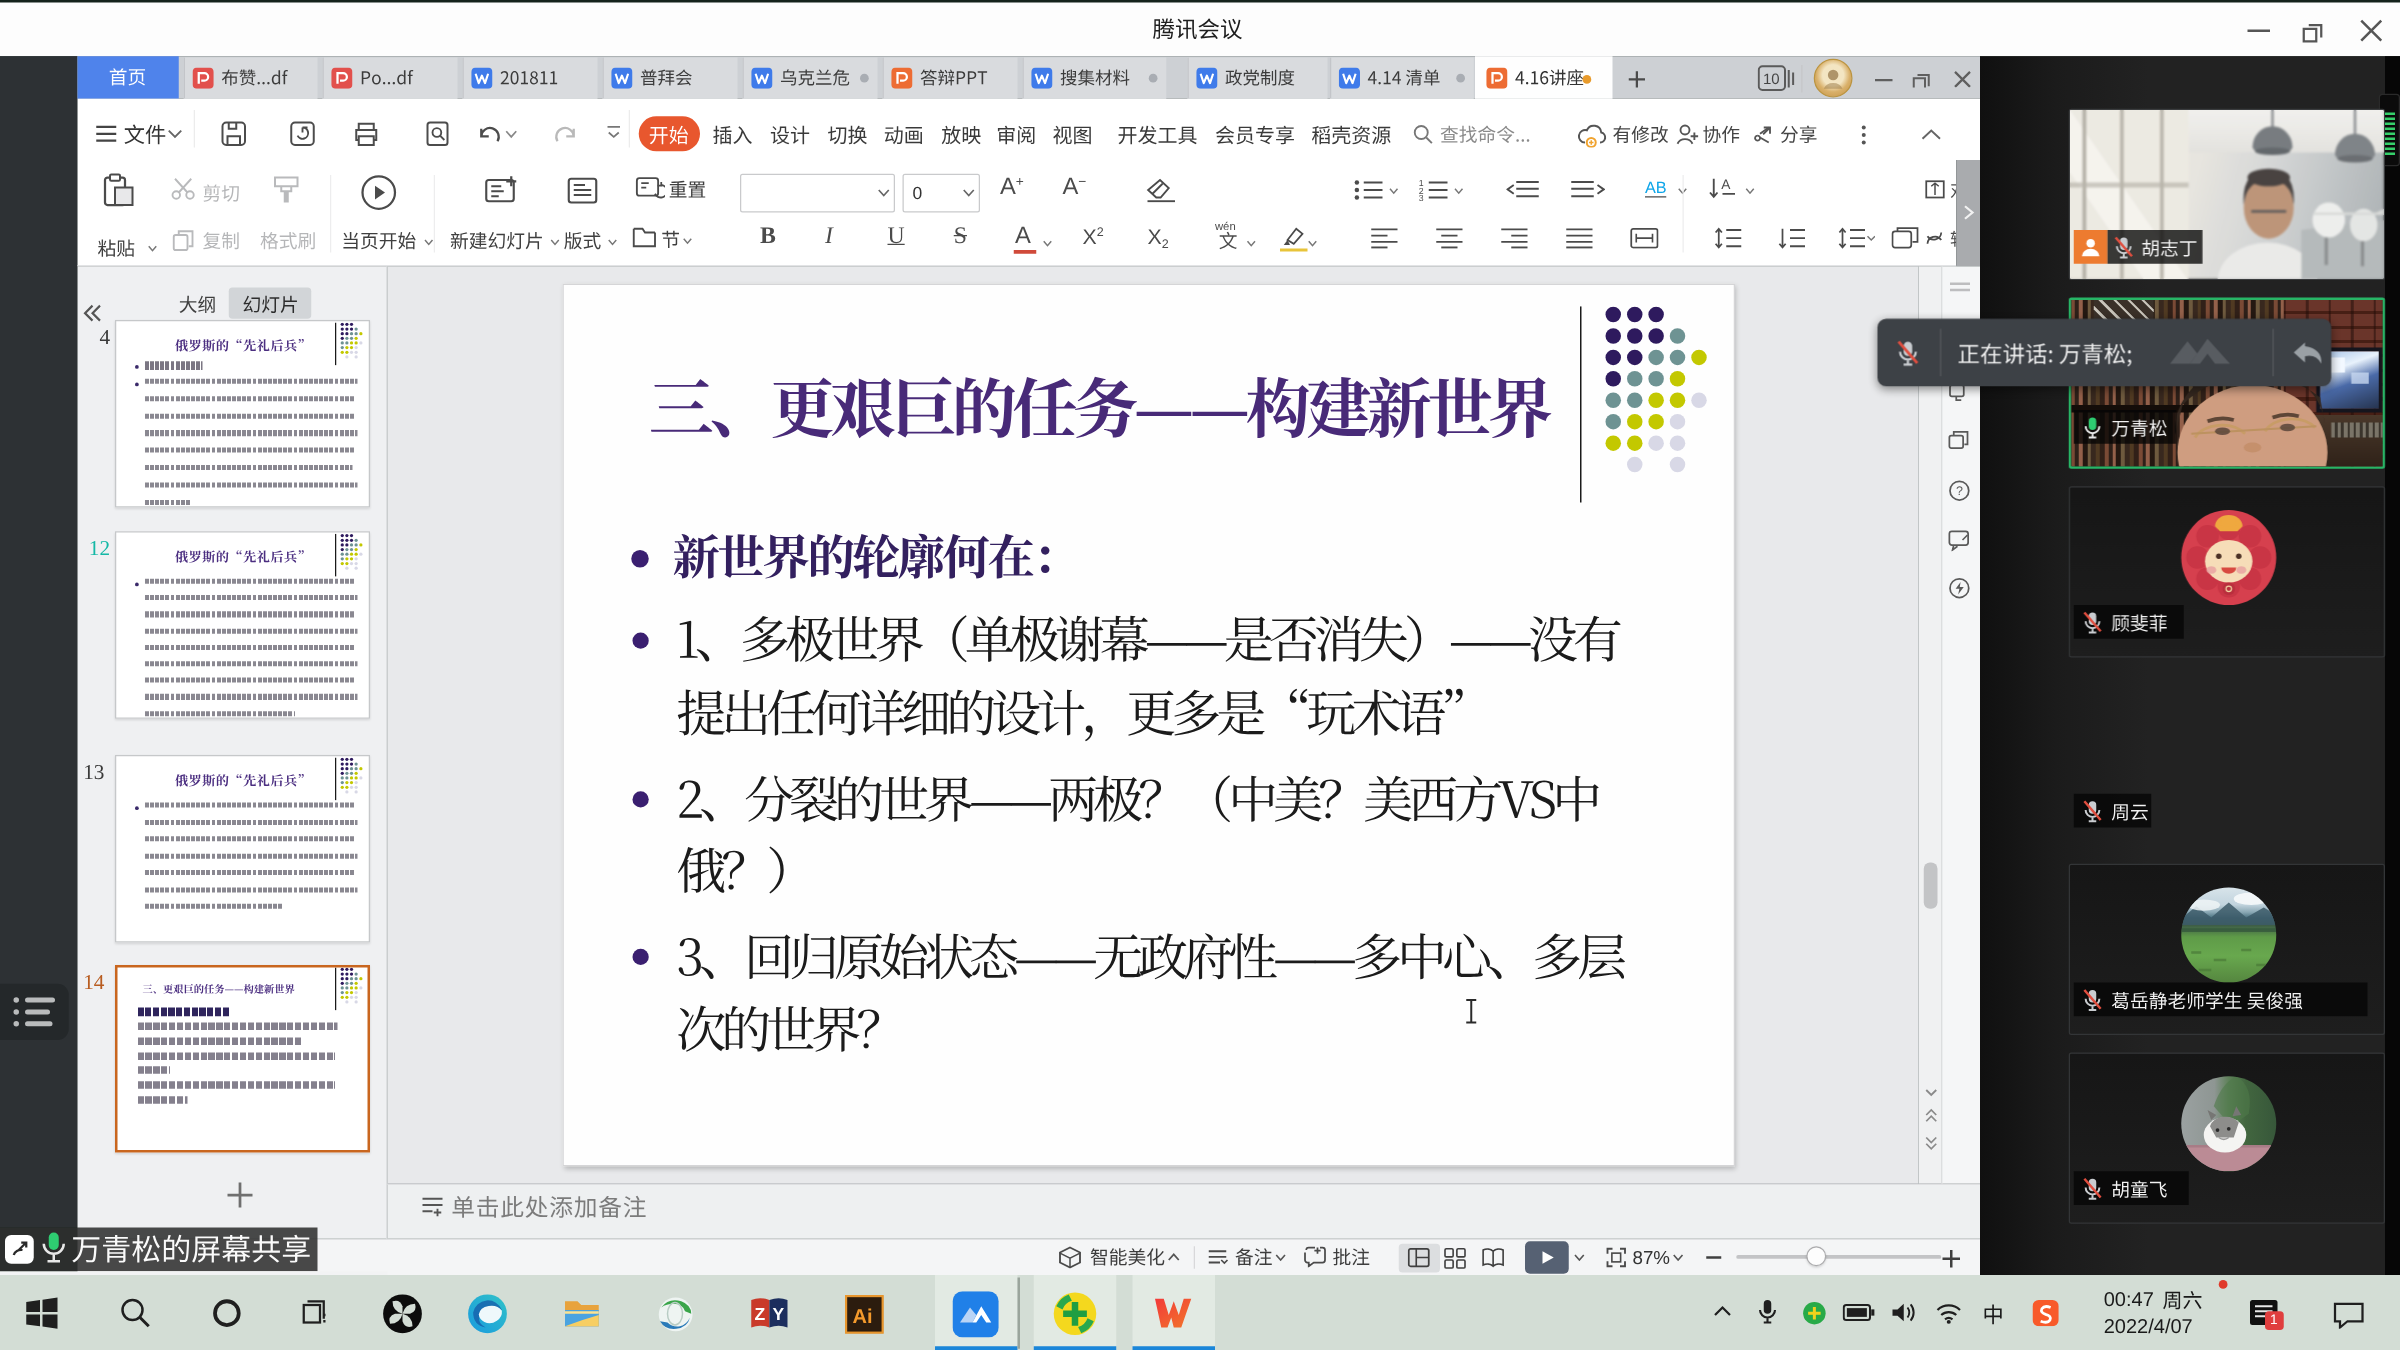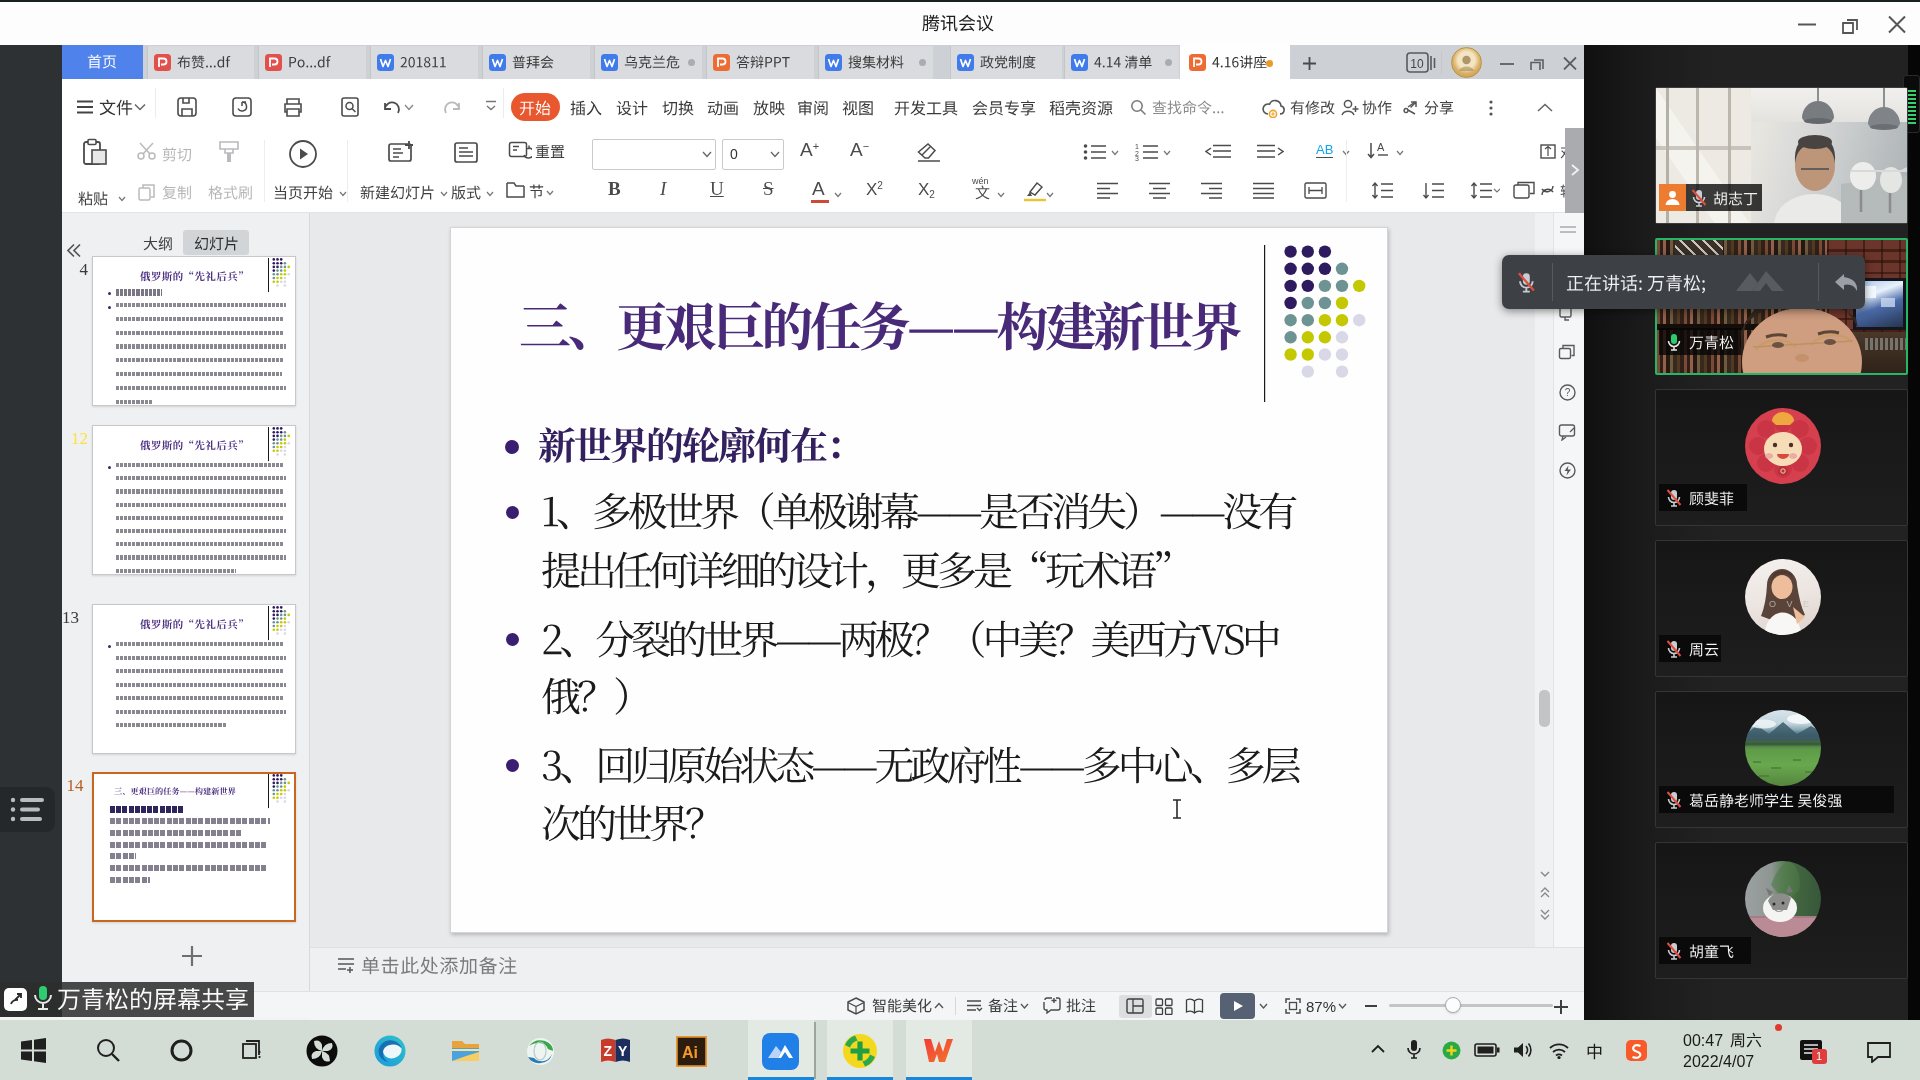--- a/index.html
+++ b/index.html
@@ -685,21 +685,21 @@
         <use href="#g103" x="3114"></use>
         <use href="#g104" x="4152"></use>
         <use href="#g105" x="5190"></use>
         <use href="#g106" x="6229"></use>
         <use href="#g107" x="7267"></use>
         <use href="#g108" x="8305"></use>
         <use href="#g109" x="9343"></use>
       </g>
     </svg>
     <div style="position:absolute;left:92px;top:425px;width:204px;height:150px;background:#fff;border:1px solid #c6c8ca;box-shadow:0 1px 2px rgba(0,0,0,.12)"></div>
-    <div style="position:absolute;left:62px;top:429px;width:26px;text-align:right;font-size:17px;font-family:Liberation Serif;color:#fde047">12</div>
+    <div style="position:absolute;left:62px;top:429px;width:26px;text-align:right;font-size:17px;font-family:Liberation Serif;color:#14b8a6">12</div>
     <svg style="position:absolute;left:268px;top:427px" width="24" height="36" viewBox="0 0 24 36">
       <circle cx="5.8" cy="1.4" r="1.3" fill="#2e1a5e"></circle>
       <circle cx="9.5" cy="1.4" r="1.3" fill="#2e1a5e"></circle>
       <circle cx="13.2" cy="1.4" r="1.3" fill="#2e1a5e"></circle>
       <circle cx="5.8" cy="5.2" r="1.3" fill="#2e1a5e"></circle>
       <circle cx="9.5" cy="5.2" r="1.3" fill="#2e1a5e"></circle>
       <circle cx="13.2" cy="5.2" r="1.3" fill="#2e1a5e"></circle>
       <circle cx="16.9" cy="5.2" r="1.3" fill="#6e9393"></circle>
       <circle cx="5.8" cy="8.9" r="1.3" fill="#2e1a5e"></circle>
       <circle cx="9.5" cy="8.9" r="1.3" fill="#2e1a5e"></circle>
@@ -735,21 +735,21 @@
         <use href="#g103" x="3114"></use>
         <use href="#g104" x="4152"></use>
         <use href="#g105" x="5190"></use>
         <use href="#g106" x="6229"></use>
         <use href="#g107" x="7267"></use>
         <use href="#g108" x="8305"></use>
         <use href="#g109" x="9343"></use>
       </g>
     </svg>
     <div style="position:absolute;left:92px;top:604px;width:204px;height:150px;background:#fff;border:1px solid #c6c8ca;box-shadow:0 1px 2px rgba(0,0,0,.12)"></div>
-    <div style="position:absolute;left:62px;top:608px;width:26px;text-align:left;font-size:17px;font-family:Liberation Serif;color:#3a3a3a">13</div>
+    <div style="position:absolute;left:62px;top:608px;width:26px;text-align:center;font-size:17px;font-family:Liberation Serif;color:#3a3a3a">13</div>
     <svg style="position:absolute;left:268px;top:606px" width="24" height="36" viewBox="0 0 24 36">
       <circle cx="5.8" cy="1.4" r="1.3" fill="#2e1a5e"></circle>
       <circle cx="9.5" cy="1.4" r="1.3" fill="#2e1a5e"></circle>
       <circle cx="13.2" cy="1.4" r="1.3" fill="#2e1a5e"></circle>
       <circle cx="5.8" cy="5.2" r="1.3" fill="#2e1a5e"></circle>
       <circle cx="9.5" cy="5.2" r="1.3" fill="#2e1a5e"></circle>
       <circle cx="13.2" cy="5.2" r="1.3" fill="#2e1a5e"></circle>
       <circle cx="16.9" cy="5.2" r="1.3" fill="#6e9393"></circle>
       <circle cx="5.8" cy="8.9" r="1.3" fill="#2e1a5e"></circle>
       <circle cx="9.5" cy="8.9" r="1.3" fill="#2e1a5e"></circle>
@@ -1349,30 +1349,20 @@
         <path d="M2.5 2 L15.5 17" stroke="#e04e3f" stroke-width="2"></path>
       </g>
     </svg>
     <svg style="position:absolute;left:1689.0px;top:490.8px;overflow:visible" width="47" height="16">
       <g transform="translate(0,13.20) scale(0.01500)" fill="#f2f2f2">
         <use href="#g206"></use>
         <use href="#g207" x="1000"></use>
         <use href="#g208" x="2000"></use>
       </g>
     </svg>
-    <div style="position:absolute;left:1655px;top:540px;width:253px;height:137px;border-radius:2px;overflow:hidden;border:1px solid #333537;background:linear-gradient(180deg,#161616,#1e1e1e)">
-      <div style="position:absolute;left:89px;top:18px;width:76px;height:76px;border-radius:50%;background:linear-gradient(165deg,#f5f2f0 0%,#ece5e1 50%,#ddd2cb 100%);overflow:hidden"><svg width="76" height="76">
-          <path d="M22 26 a15 16 0 0 1 30 0 q3 20 8 30 l-10 4 q-13 5 -26 0 l-8 -3 q5 -12 6 -31 z" fill="#5a4338"></path>
-          <ellipse cx="37" cy="28" rx="10.5" ry="12" fill="#eebd9b"></ellipse>
-          <path d="M27 22 a11 10 0 0 1 21 -1 l-1 -6 a12 9 0 0 0 -19 0 z" fill="#4e3a30"></path>
-          <path d="M20 72 a18 22 0 0 1 35 -3 l3 7 h-38 z" fill="#f8f7f5"></path>
-          <path d="M48 48 l12 10 -8 7 z" fill="#eebd9b"></path>
-        </svg></div>
-      <div style="position:absolute;left:113px;top:58px;font-size:9px;color:#c8c2ba;letter-spacing:4px;font-family:Liberation Sans;opacity:.8">O V E</div>
-    </div>
     <div style="position:absolute;left:1659px;top:635px;width:62px;height:27px;background:rgba(5,5,5,.78)"></div>
     <svg style="position:absolute;left:1665px;top:639px;" width="18" height="20" viewBox="0 0 18 20">
       <g transform="scale(1)">
         <rect x="6" y="2" width="6" height="10" rx="3" fill="#c9ccd0"></rect>
         <path d="M3.5 9 a5.5 5.5 0 0 0 11 0 M9 14.5 V18 M6 18 h6" stroke="#c9ccd0" stroke-width="1.6" fill="none"></path>
         <path d="M2.5 2 L15.5 17" stroke="#e04e3f" stroke-width="2"></path>
       </g>
     </svg>
     <svg style="position:absolute;left:1689.0px;top:641.8px;overflow:visible" width="32" height="16">
       <g transform="translate(0,13.20) scale(0.01500)" fill="#f2f2f2">

